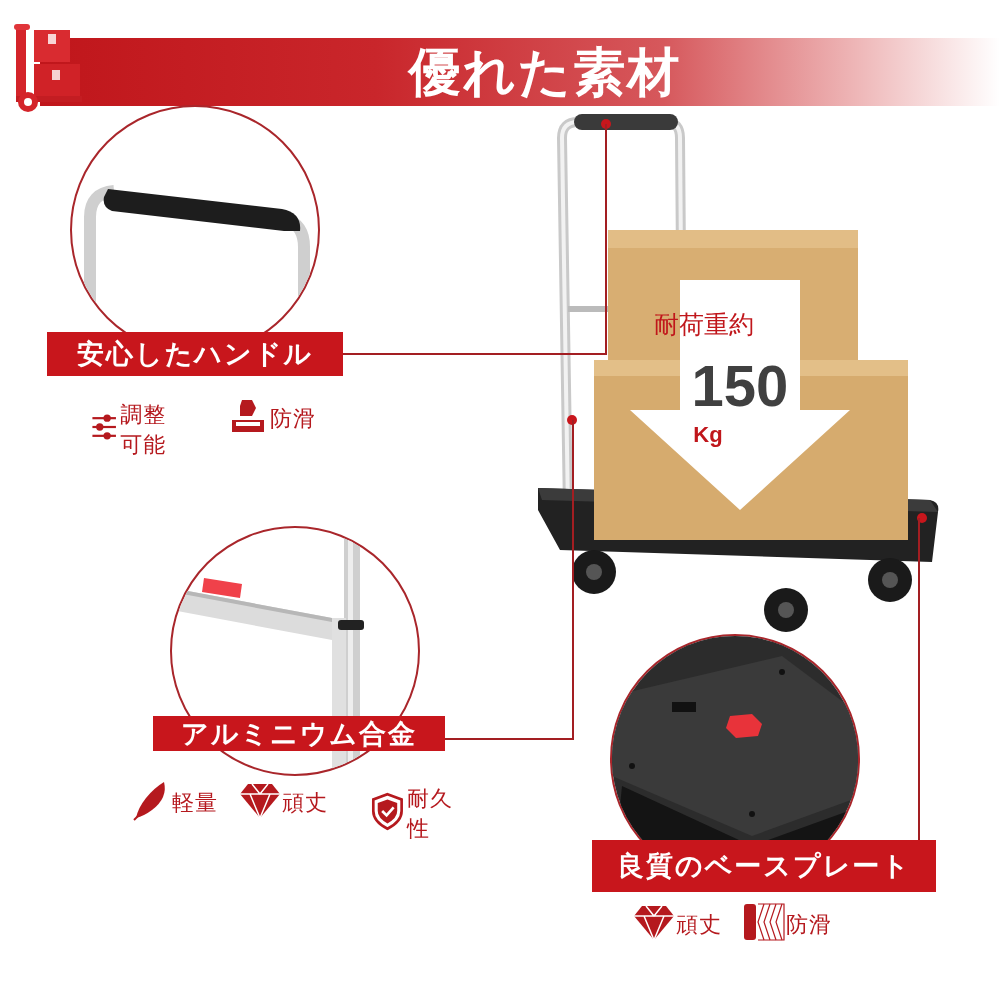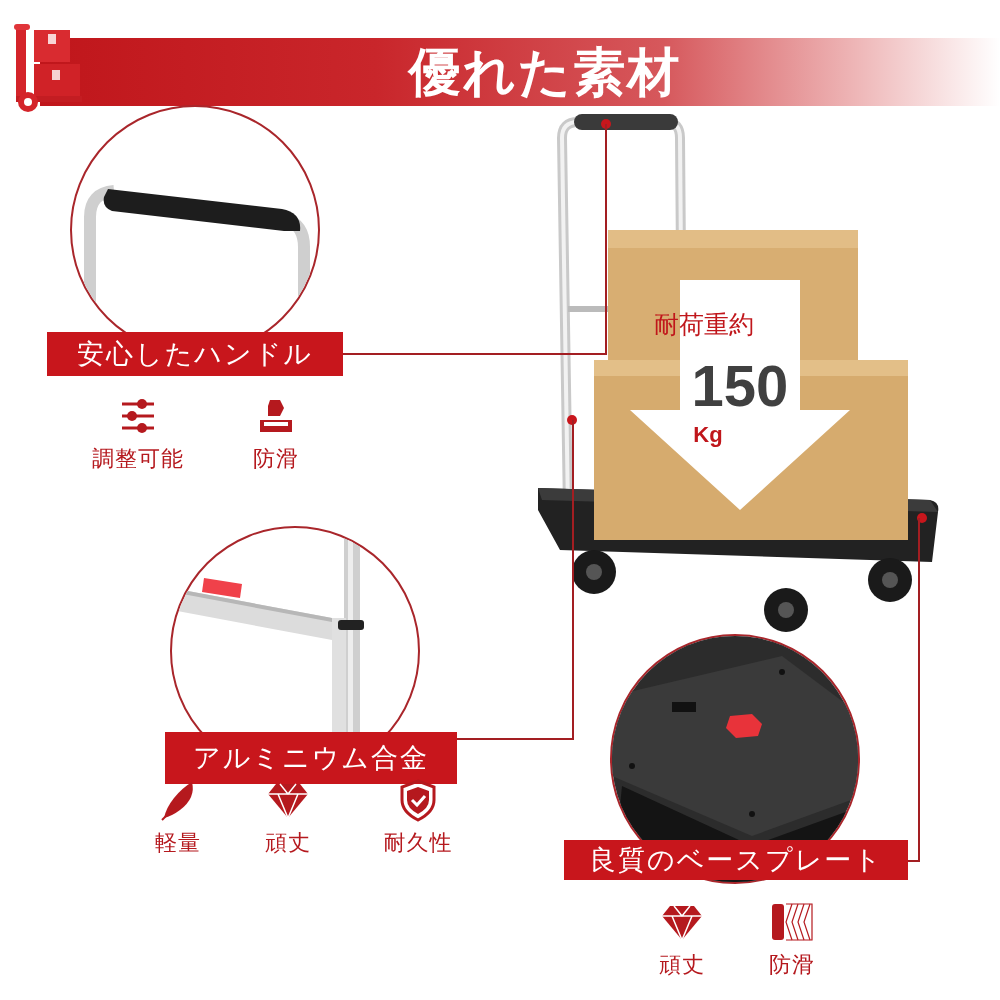--- a/index.html
+++ b/index.html
@@ -15,38 +15,38 @@
   }
   .header-title {
     left: 0; top: 38px; width: 1000px; height: 68px;
     text-align: center; color: #fff; font-size: 52px; line-height: 68px;
     font-weight: bold; letter-spacing: 2px; padding-left: 90px;
   }
   .logo { left: 8px; top: 12px; width: 80px; height: 100px; }
 
   
   .label-bar {
-    background: #c8161c; color: #fff; font-size: 27px; font-weight: normal;
+    background: #c8161c; color: #fff; font-size: 27px; font-weight: bold;
     display: flex; align-items: center; justify-content: center; letter-spacing: 2px;
   }
   .lbl-handle { left: 47px; top: 332px; width: 296px; height: 44px; }
-  .lbl-alum   { left: 153px; top: 732px; width: 292px; height: 52px; margin-left: 12px; }
-  .lbl-base   { left: 564px; top: 840px; width: 344px; height: 40px; }
+  .lbl-alum   { left: 153px; top: 716px; width: 292px; height: 35px; }
+  .lbl-base   { left: 592px; top: 840px; width: 344px; height: 52px; }
 
   
   .circle { border: 2px solid #a9262b; border-radius: 50%; overflow: hidden; background: #fff; }
   .c1 { left: 70px; top: 105px; width: 250px; height: 250px; }
   .c2 { left: 170px; top: 526px; width: 250px; height: 250px; }
   .c3 { left: 610px; top: 634px; width: 250px; height: 250px; }
 
   
   .line { background: #a31e22; }
 
   
-  .feature { display: flex; flex-direction: column; align-items: center; width: 100px; }
+  .feature { display: flex; flex-direction: row; align-items: center; width: 100px; }
   .feature .ficon { width: 44px; height: 44px; display: flex; align-items: center; justify-content: center; }
   .feature .flabel { color: #b5191e; font-size: 22px; margin-top: 6px; letter-spacing: 1px; }
 
   
   .cap-text1 { left: 604px; top: 308px; width: 200px; text-align: center; color: #c0161b; font-size: 25px; }
   .cap-text2 { left: 640px; top: 352px; width: 200px; text-align: center; color: #404040; font-size: 58px; font-weight: bold; font-family: "Liberation Sans", sans-serif; }
   .cap-text3 { left: 608px; top: 422px; width: 200px; text-align: center; color: #c0161b; font-size: 22px; font-weight: bold; font-family: "Liberation Sans", sans-serif; }
 </style>
 </head>
 <body>

